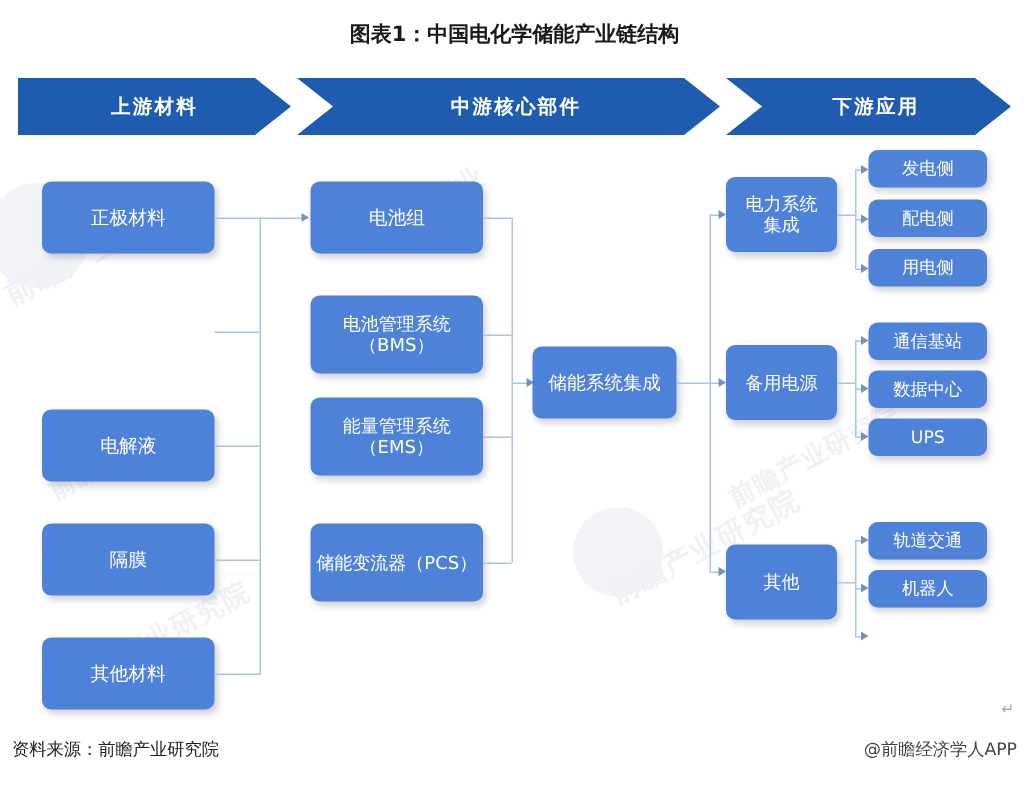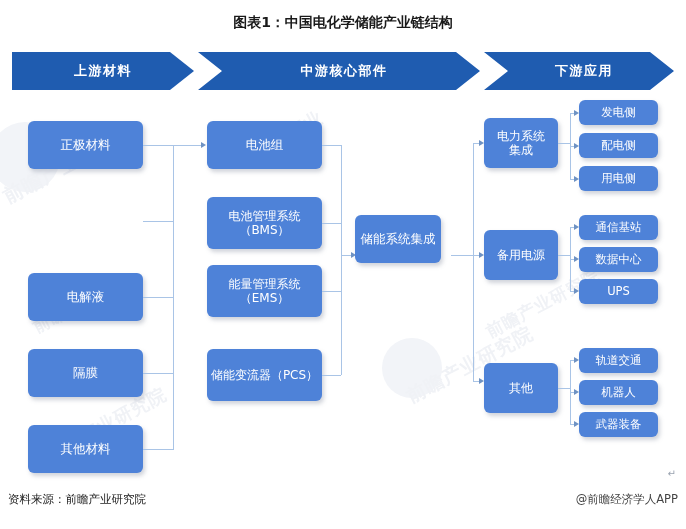--- a/index.html
+++ b/index.html
@@ -140,21 +140,21 @@
   </div>
 
   <div class="ln-h" style="left:322px;top:145px;width:19px;"></div>
   <div class="ln-h" style="left:322px;top:223px;width:19px;"></div>
   <div class="ln-h" style="left:322px;top:291px;width:19px;"></div>
   <div class="ln-h" style="left:322px;top:375px;width:19px;"></div>
   <div class="ln-v" style="left:341px;top:145px;height:230px;"></div>
   <div class="ln-h" style="left:341px;top:255px;width:12px;"></div>
   <div class="arrow" style="left:351px;top:251.5px;"></div>
 
-  <div class="box b-lg" style="left:355px;top:215px;width:86px;height:48px;">
+  <div class="box b-lg" style="left:355px;top:231px;width:96px;height:48px;">
     <span class="ln">储能系统集成</span>
   </div>
 
   <div class="ln-h" style="left:451px;top:255px;width:22px;"></div>
   <div class="ln-v" style="left:473px;top:143px;height:238px;"></div>
   <div class="ln-h" style="left:473px;top:143px;width:8px;"></div>
   <div class="arrow" style="left:479px;top:139.5px;"></div>
   <div class="ln-h" style="left:473px;top:255px;width:8px;"></div>
   <div class="arrow" style="left:479px;top:251.5px;"></div>
   <div class="ln-h" style="left:473px;top:381px;width:8px;"></div>
@@ -216,21 +216,18 @@
   <div class="arrow" style="left:574px;top:388.5px;"></div>
   <div class="ln-h" style="left:570px;top:424px;width:6px;"></div>
   <div class="arrow" style="left:574px;top:420.5px;"></div>
 
   <div class="box b-sm" style="left:579px;top:348px;width:79px;height:25px;">
     <span class="ln">轨道交通</span>
   </div>
   <div class="box b-sm" style="left:579px;top:380px;width:79px;height:25px;">
     <span class="ln">机器人</span>
   </div>
-  <div class="box b-sm" style="left:579px;top:412px;width:79px;height:25px;">
-    <span class="ln">武器装备</span>
-  </div>
 
   <div class="pilcrow">↵</div>
   <div class="src">资料来源：前瞻产业研究院</div>
   <div class="app">@前瞻经济学人APP</div>
 
 </div>
 
 </body></html>

